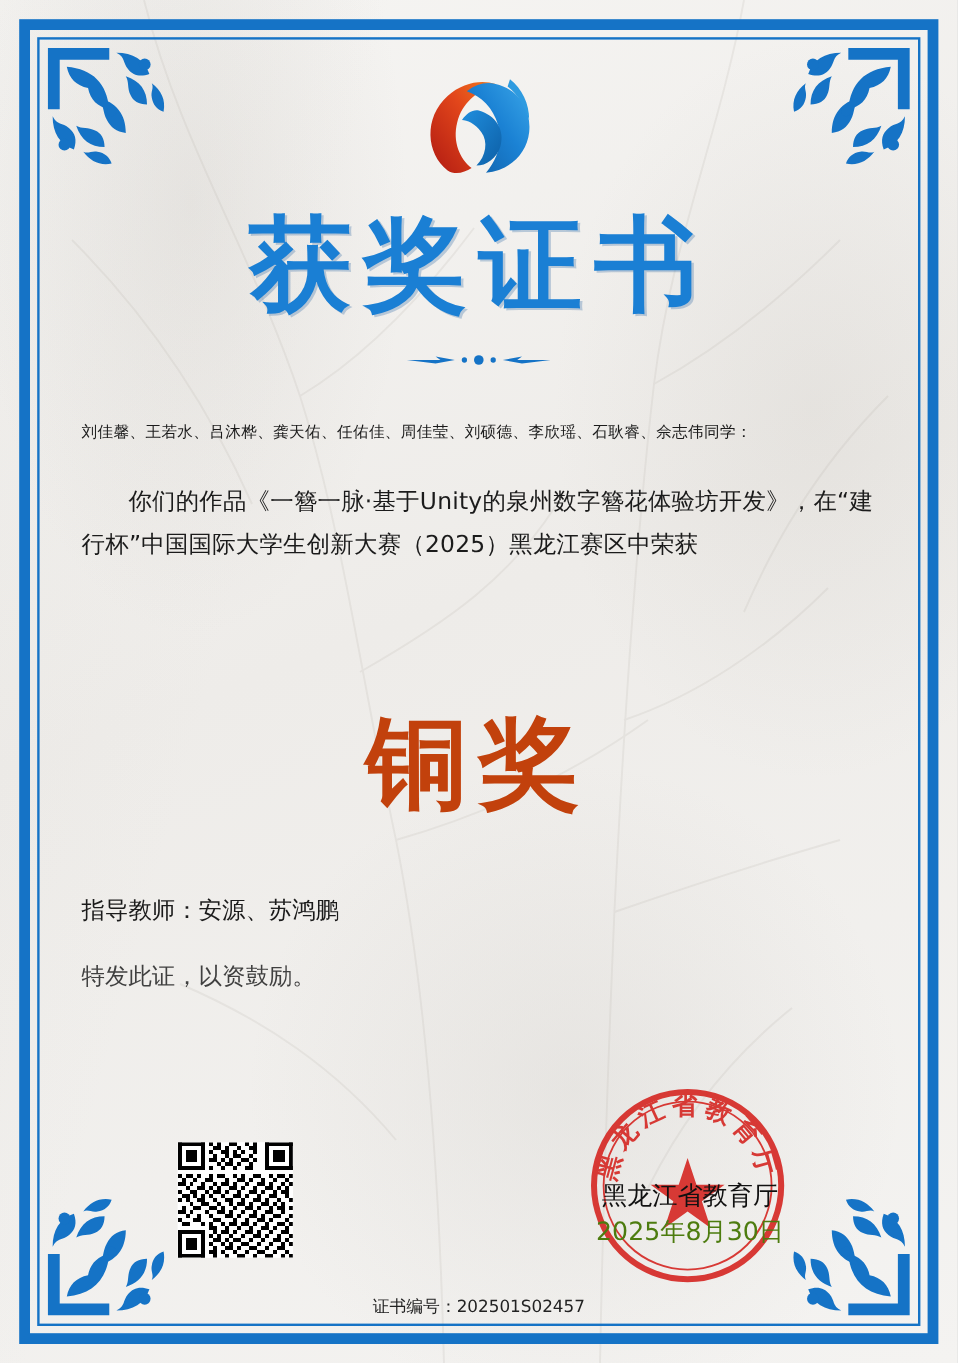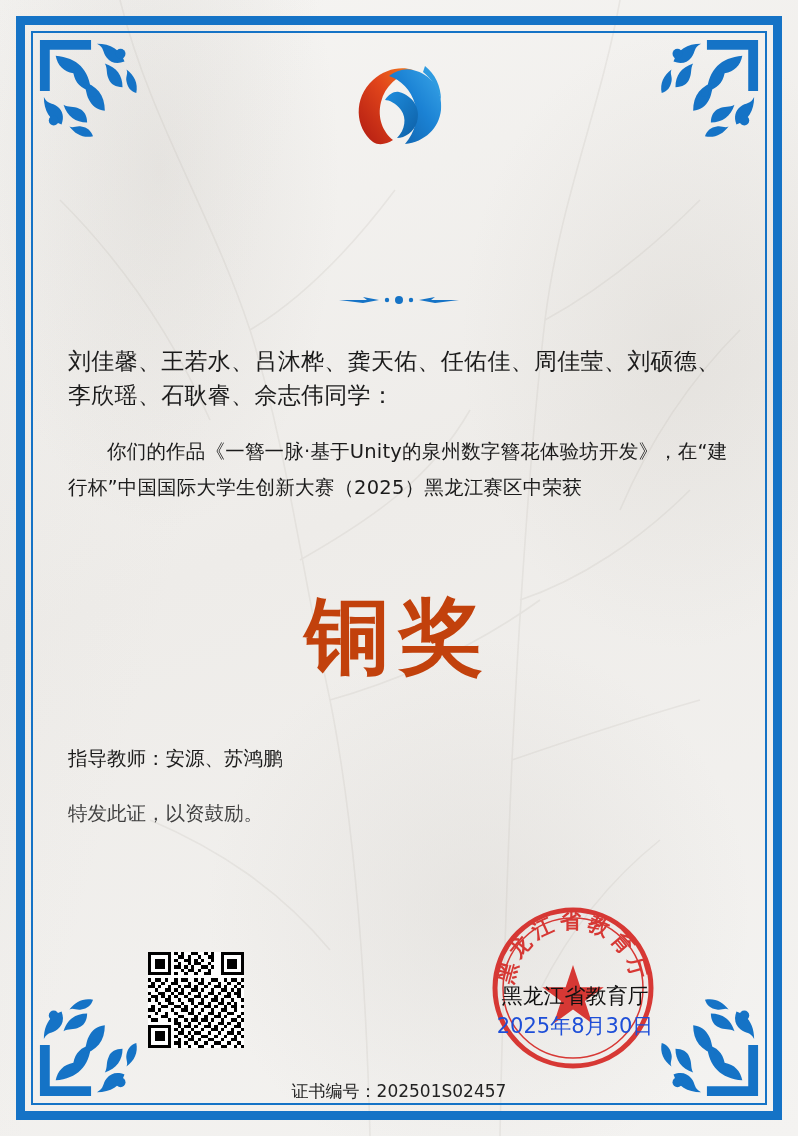--- a/index.html
+++ b/index.html
@@ -109,21 +109,21 @@
     left: 68px;
     right: 68px;
     top: 344px;
     color: #1b1b1b;
     font-size: 19.5px;
     line-height: 34px;
     font-family: "DejaVu Sans", sans-serif;
   }
   .recipients {
     margin: 0;
-    font-size: 23px;
+    font-size: 13px;
     line-height: 34px;
     letter-spacing: 0.3px;
   }
   .para {
     margin: 22px 0 12px 0;
     text-indent: 2em;
     font-size: 19.5px;
     line-height: 36px;
     letter-spacing: 0.2px;
   }
@@ -176,41 +176,41 @@
     color: #111;
     font-family: "DejaVu Sans", sans-serif;
   }
   .issue-date {
     position: absolute;
     left: 455px;
     top: 1012px;
     width: 240px;
     text-align: center;
     font-size: 21px;
-    color: #1d4ed8;
+    color: #4d7c0f;
     font-family: "DejaVu Sans", sans-serif;
   }
 
   
   .qr {
     position: absolute;
     left: 148px;
     top: 952px;
     width: 96px;
     height: 96px;
     background: #fff;
   }
   .qr svg { display: block; }
 
   .cert-no {
     position: absolute;
     left: 0; right: 0;
     top: 1080px;
     text-align: center;
-    font-size: 17px;
+    font-size: 14px;
     color: #222;
     font-family: "DejaVu Sans", sans-serif;
   }
 </style>
 </head>
 <body>
 
 <div class="page">
 
   <div class="texture"></div>
@@ -318,20 +318,21 @@
           <stop offset="0%" stop-color="#1f8ede"></stop>
           <stop offset="100%" stop-color="#0d5fa6"></stop>
         </linearGradient>
       </defs>
       <path d="M34 86 C16 72, 14 42, 34 24 C46 13, 62 10, 74 14 C58 20, 46 30, 42 46 C38 62, 44 76, 54 84 C48 88, 40 90, 34 86 Z" fill="url(#gRed)"></path>
       <path d="M74 14 C92 18, 104 34, 102 54 C100 72, 86 86, 66 88 C76 76, 80 62, 76 48 C72 34, 62 24, 50 20 C58 14, 66 12, 74 14 Z" fill="url(#gBlue)"></path>
       <path d="M60 36 C74 40, 82 52, 78 66 C75 76, 66 82, 58 82 C66 74, 68 62, 62 54 C57 47, 50 44, 46 44 C50 38, 55 35, 60 36 Z" fill="url(#gBlue2)"></path>
       <path d="M86 10 C96 18, 102 30, 102 44 C98 32, 92 22, 84 16 Z" fill="#2f9be0"></path>
     </svg>
 
+    <div class="title">获奖证书</div>
 
     <svg class="divider" viewBox="0 0 120 16">
       <g fill="#1573c6">
         <path d="M0 8 L28 8 L24 5 L40 8 L24 11 Z"></path>
         <path d="M120 8 L92 8 L96 5 L80 8 L96 11 Z"></path>
         <circle cx="60" cy="8" r="4"></circle>
         <circle cx="48" cy="8" r="2.2"></circle>
         <circle cx="72" cy="8" r="2.2"></circle>
       </g>
     </svg>

